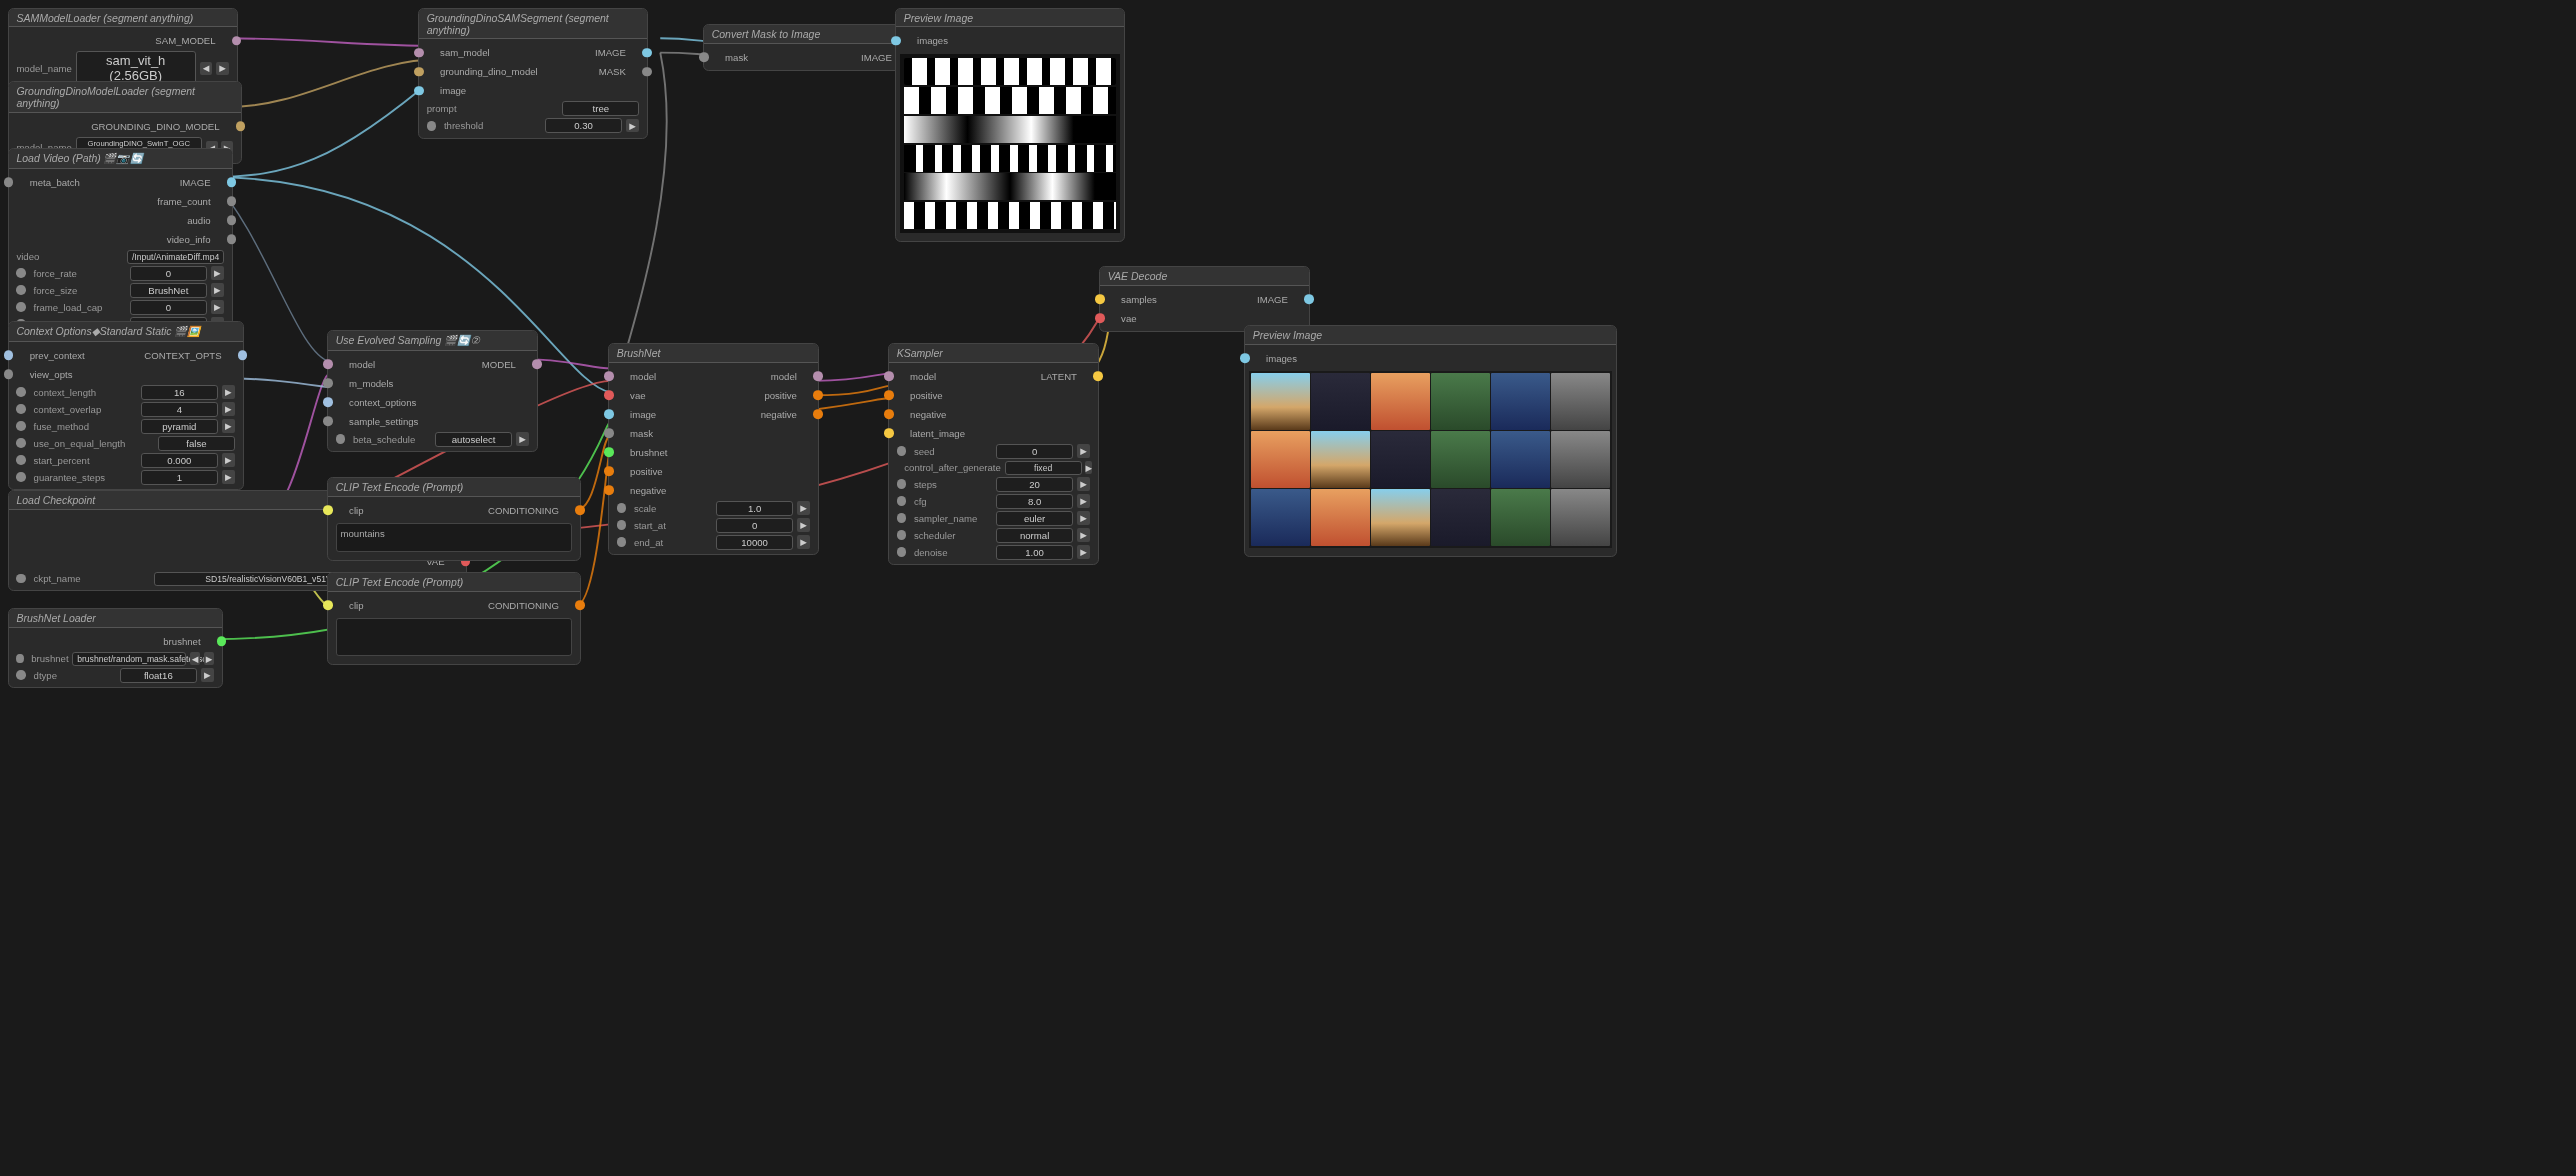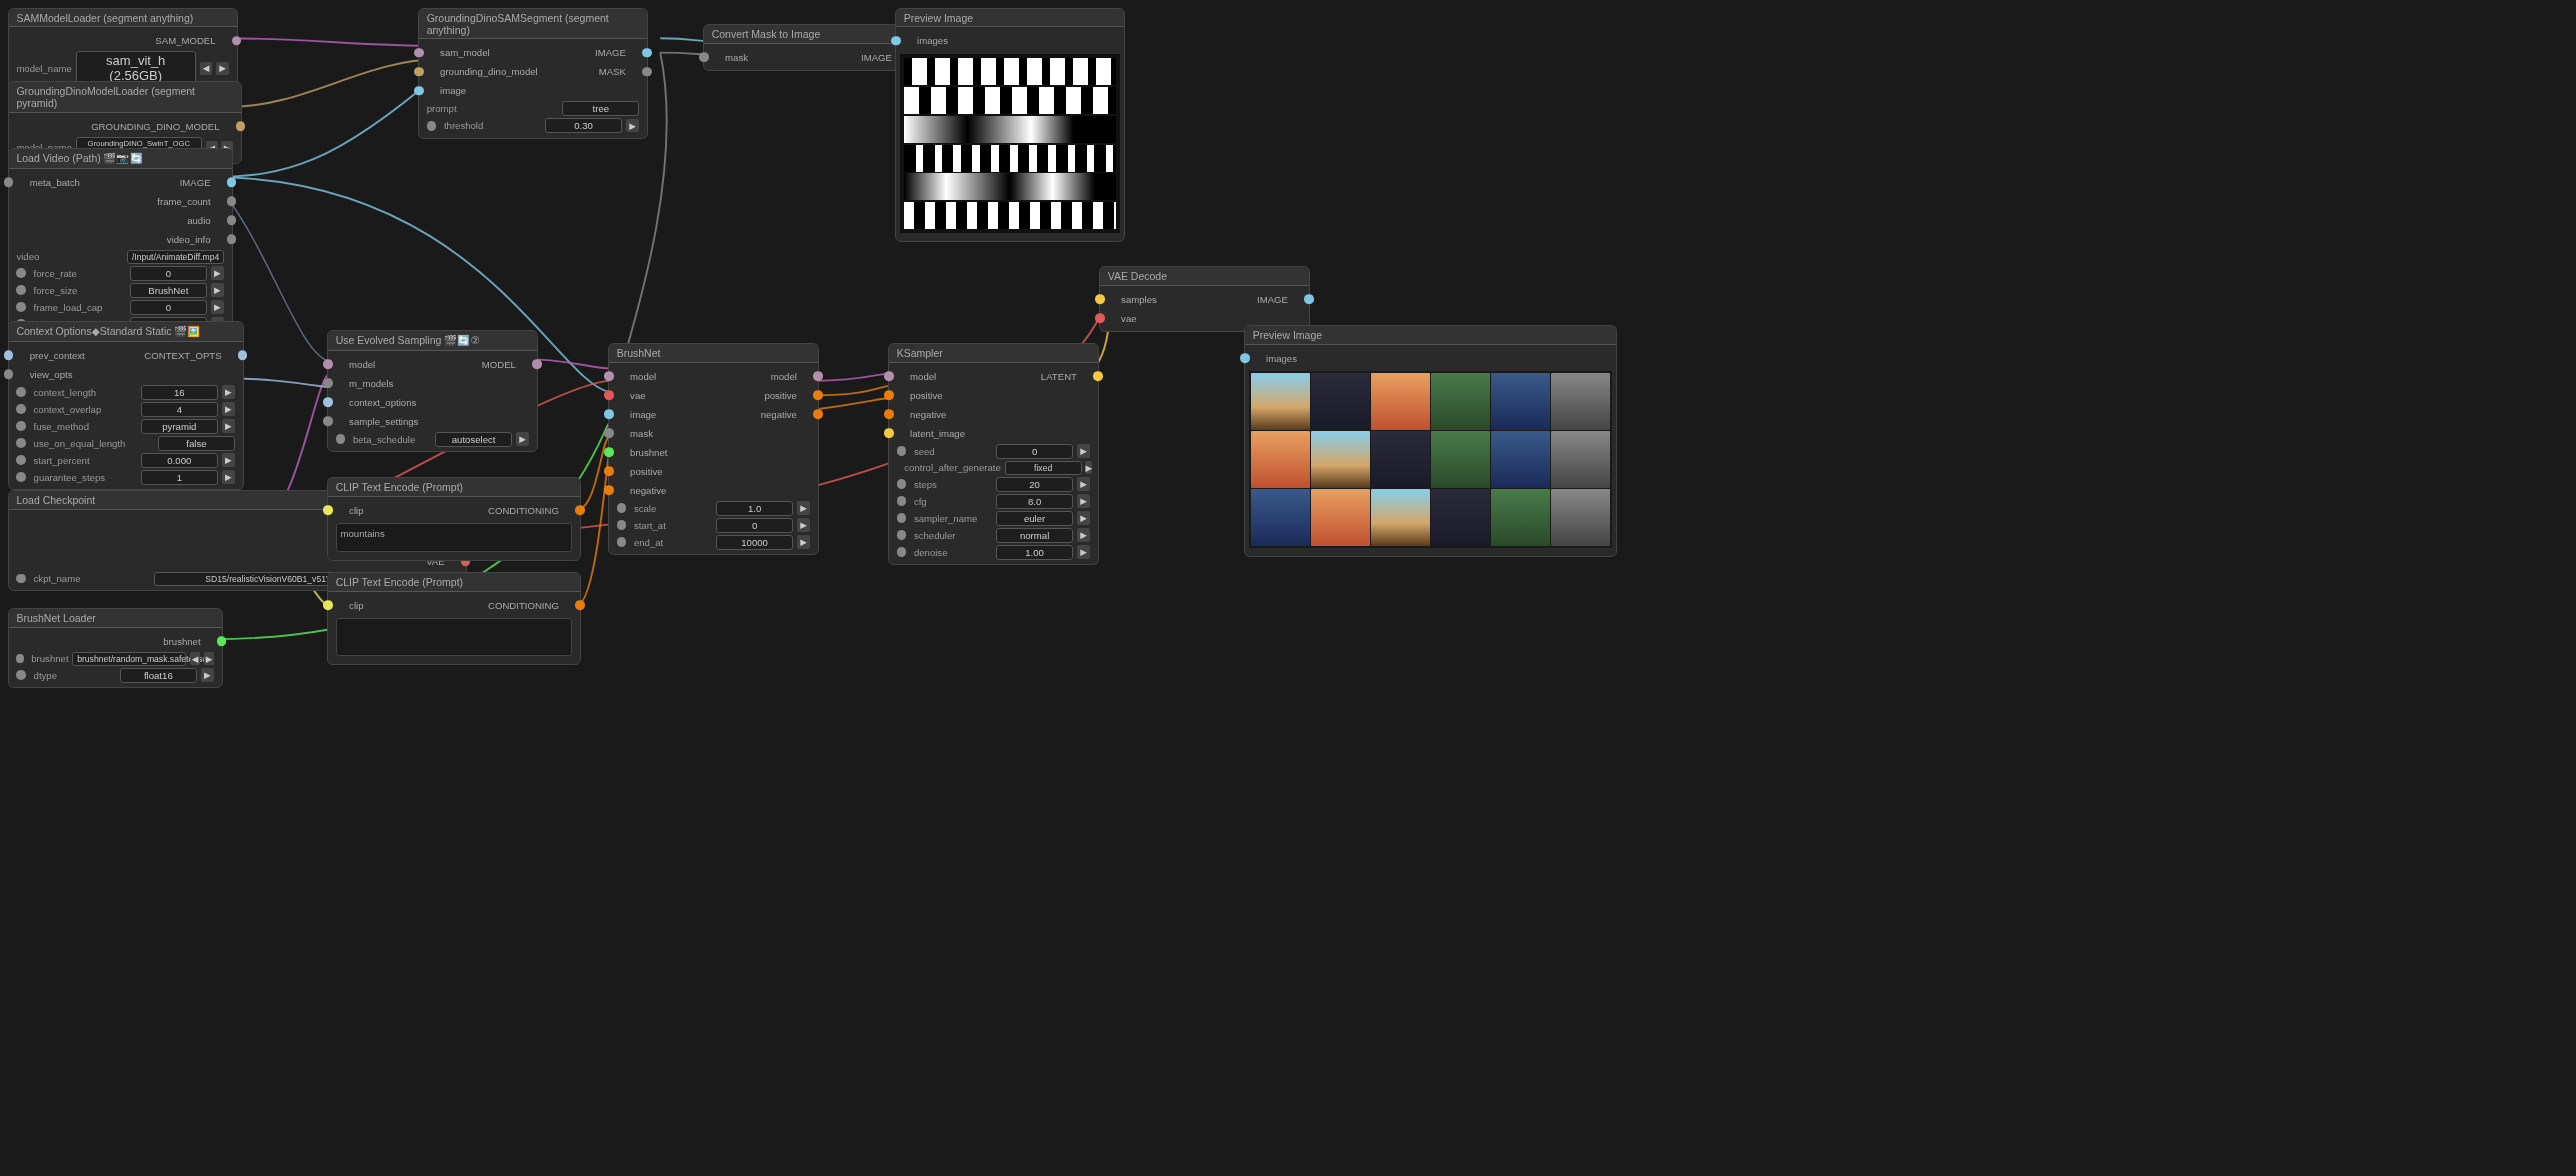--- a/index.html
+++ b/index.html
@@ -105,20 +105,21 @@
       height: 1177px;
       pointer-events: none;
     }
     .node-title-bar {
       background: #333;
       padding: 2.9px 7.7px;
       border-radius: 4.8px 4.8px 0 0;
       font-size: 10.5px;
       color: #aaa;
       border-bottom: 1px solid #555;
+      font-style: italic;
     }
     .output-label {
       font-size: 9.6px;
       color: #aaa;
       text-align: right;
       padding-right: 13.4px;
     }
     .input-label {
       font-size: 9.6px;
       color: #aaa;
@@ -226,21 +227,21 @@
         <span class="field-value" style="font-size:13px">sam_vit_h (2.56GB)</span>
         <button class="arrow-btn">◀</button>
         <button class="arrow-btn">▶</button>
       </div>
     </div>
   </div>
 
   <div class="node" style="left:7.7px; top:81px; width:234px;">
     <div class="node-title-bar">
       <span class="dot" style="background:#555"></span>
-      <span>GroundingDinoModelLoader (segment pyramid)</span>
+      <span>GroundingDinoModelLoader (segment anything)</span>
     </div>
     <div class="node-body">
       <div class="node-row output">
         <span class="output-label">GROUNDING_DINO_MODEL</span>
         <div class="port port-right port-grounding"></div>
       </div>
       <div class="field-row">
         <span class="field-label">model_name</span>
         <span class="field-value" style="font-size:7.7px">GroundingDINO_SwinT_OGC (694MB)</span>
         <button class="arrow-btn">◀</button>

